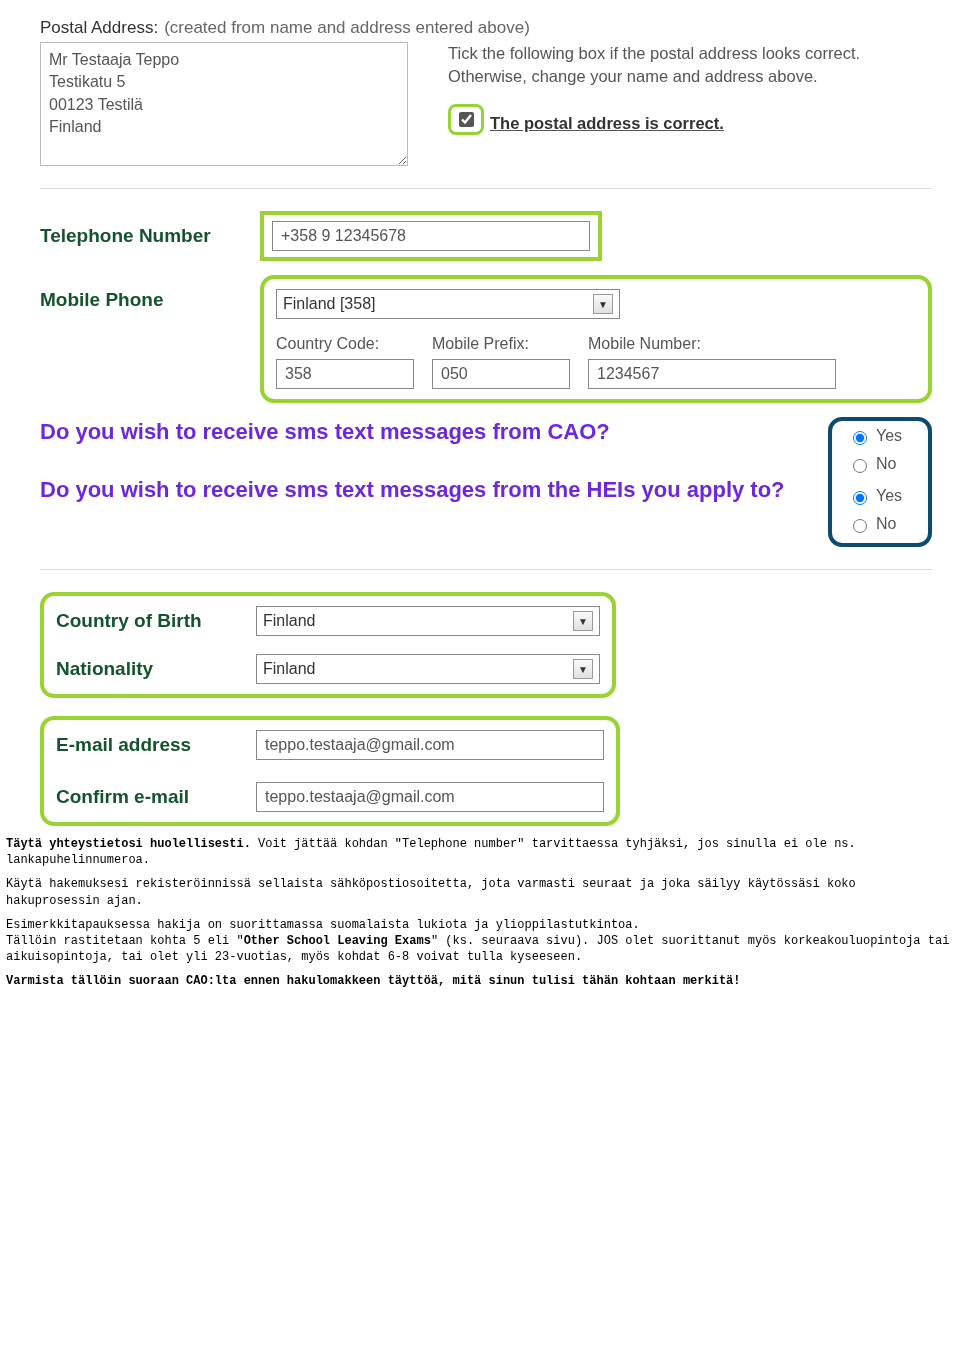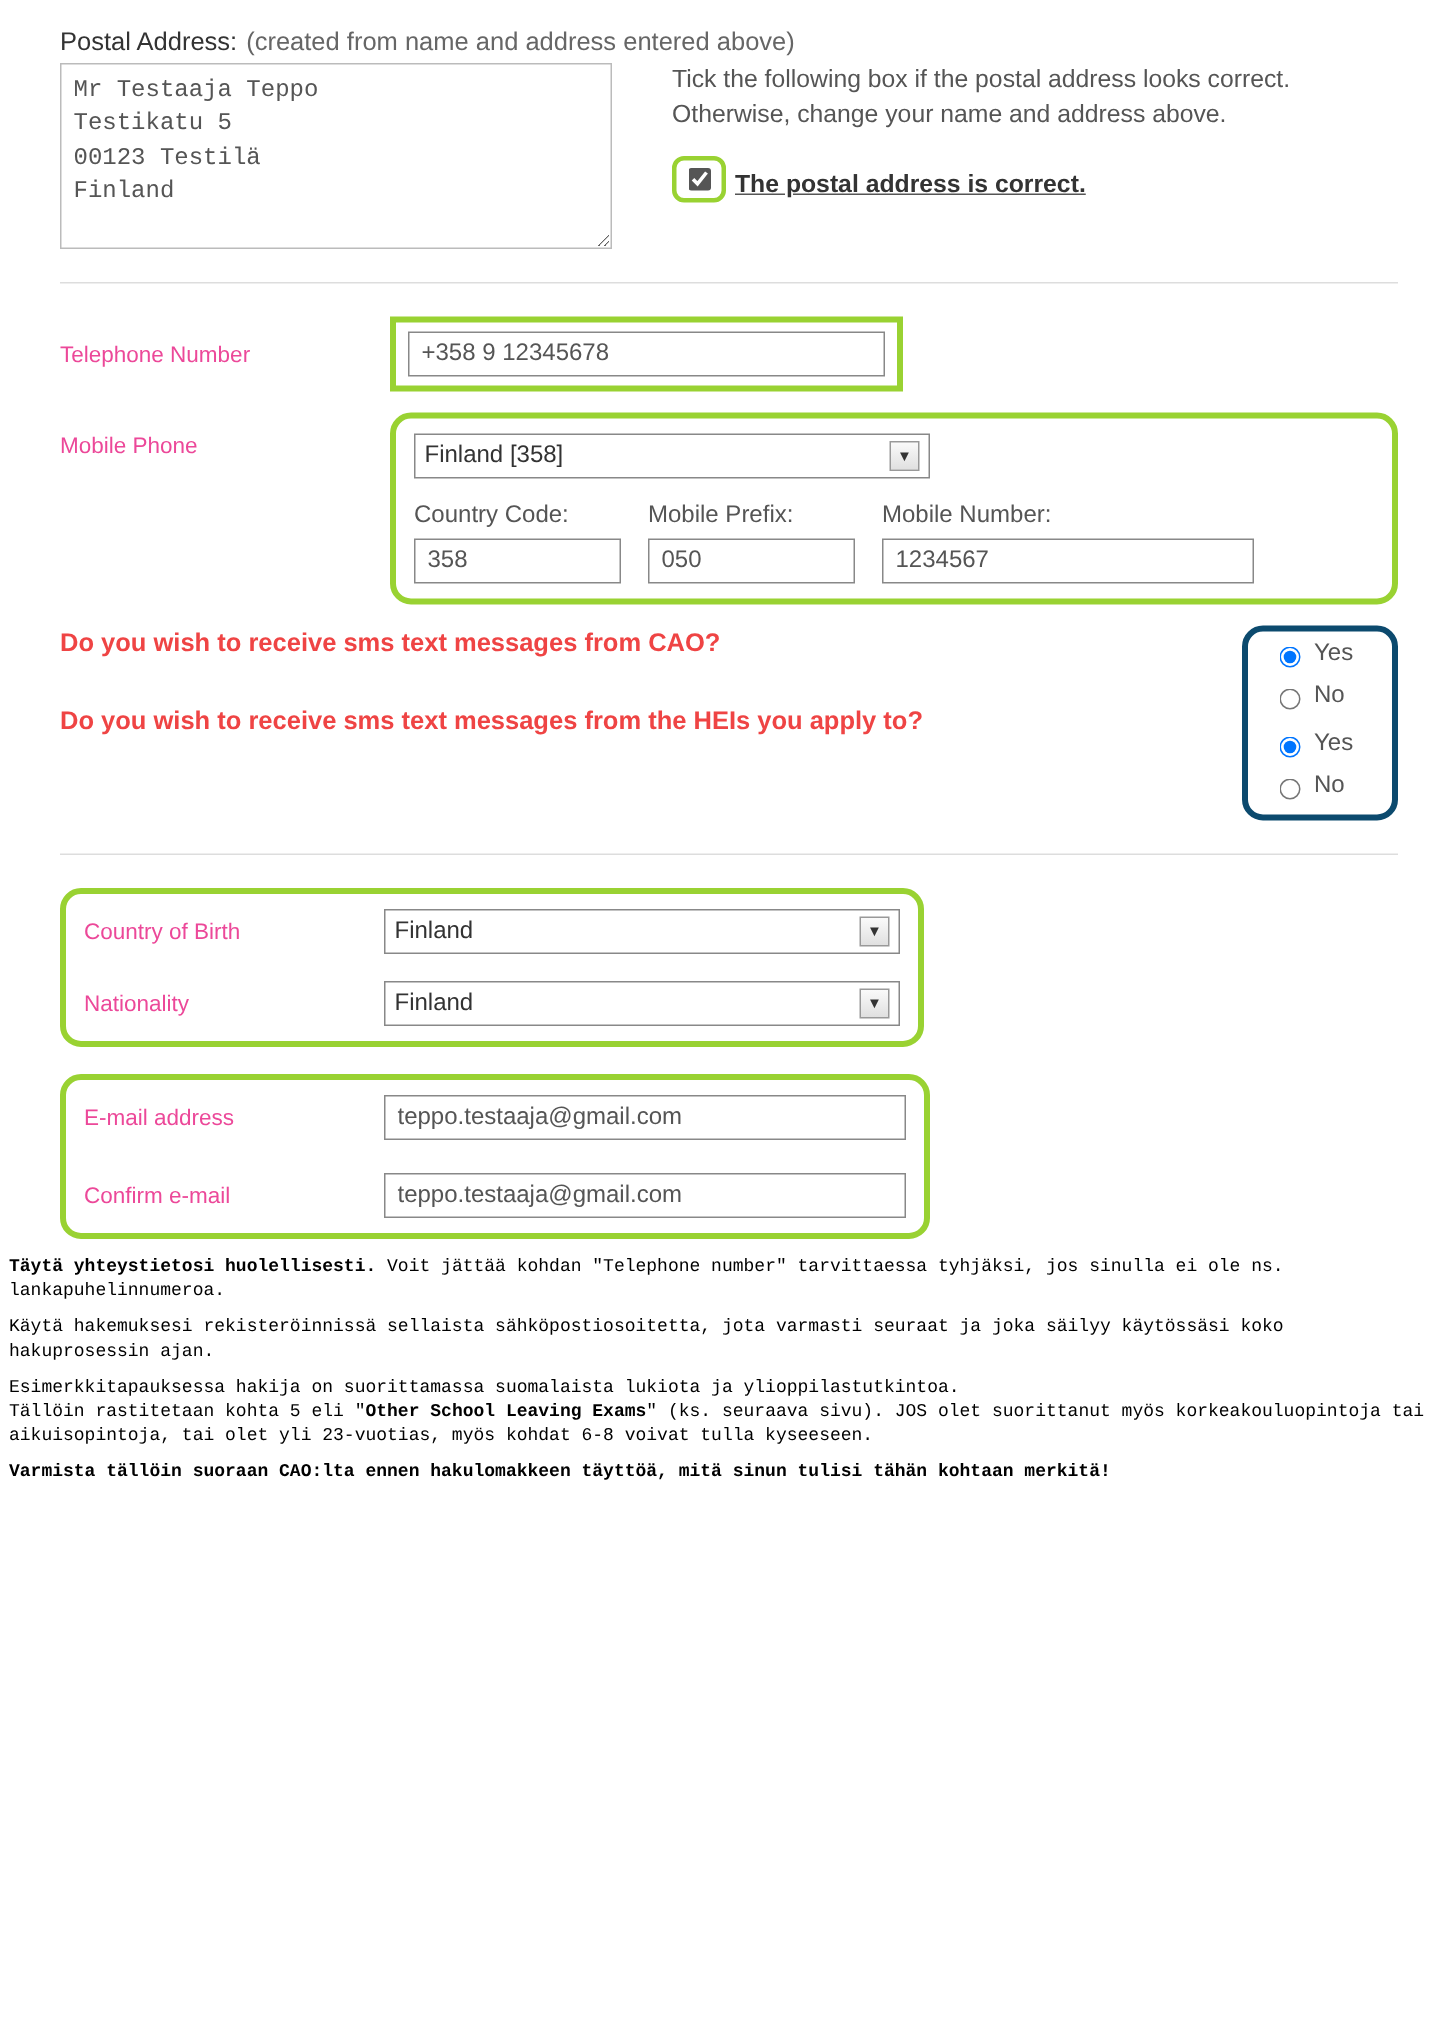--- a/index.html
+++ b/index.html
@@ -35,21 +35,21 @@
   .postal-body {
     display: flex;
     gap: 40px;
     align-items: flex-start;
   }
   .textarea-postal {
     width: 350px;
     height: 110px;
     border: 1px solid #bbb;
     padding: 6px 8px;
-    font-family: Liberation Mono, monospace;
+    font-family: Liberation Sans, sans-serif;
     font-size: 16px;
     color: #555;
     resize: both;
     line-height: 1.4;
     white-space: pre;
     overflow: hidden;
     position: relative;
   }
   .postal-right {
     flex: 1;
@@ -82,23 +82,23 @@
     border-top: 1px solid #ddd;
     margin: 22px 0;
   }
   .field-row {
     display: flex;
     align-items: center;
     margin-bottom: 14px;
   }
   .field-label {
     width: 220px;
-    font-weight: normal;
-    color: #ec4899;
-    font-size: 15px;
+    font-weight: bold;
+    color: #14532d;
+    font-size: 19px;
   }
   .green-outline {
     border: 4px solid #99d232;
     border-radius: 0;
     padding: 6px 8px;
   }
   .green-outline-big {
     border: 4px solid #99d232;
     border-radius: 14px;
     padding: 10px 12px;
@@ -148,22 +148,22 @@
     color: #555;
   }
   .question-row {
     display: flex;
     align-items: flex-start;
     margin-bottom: 18px;
   }
   .question-label {
     flex: 1;
     font-weight: bold;
-    color: #ef4444;
-    font-size: 17px;
+    color: #6d28d9;
+    font-size: 22px;
     padding-top: 2px;
   }
   .radio-group {
     display: flex;
     flex-direction: column;
     gap: 10px;
     min-width: 70px;
     align-items: flex-start;
     padding-left: 8px;
     padding-right: 8px;

